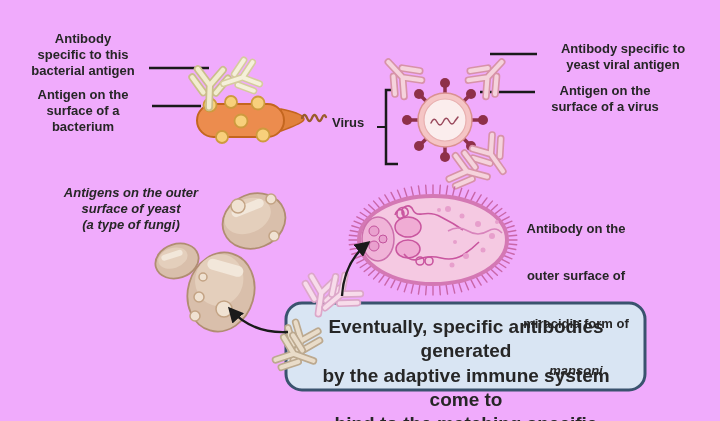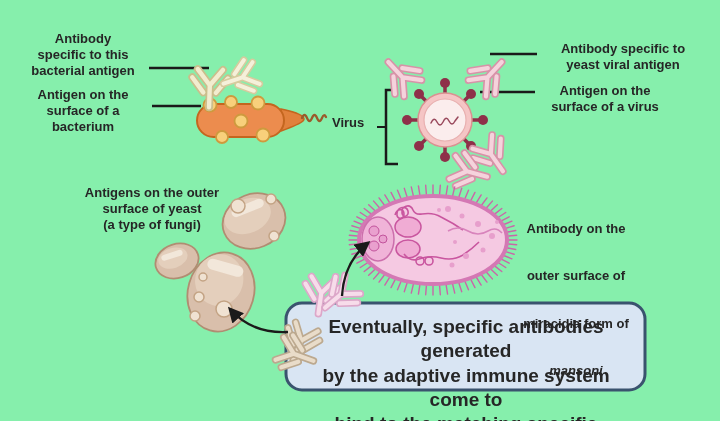--- a/index.html
+++ b/index.html
@@ -1,16 +1,16 @@
 <!DOCTYPE html>
 <html><head>
 <meta charset="utf-8">
 <style>
   html,body{margin:0;padding:0;background:#fff;}
-  .canvas{position:relative;width:720px;height:421px;background:#86efac;overflow:hidden;
+  .canvas{position:relative;width:720px;height:421px;background:#f0abfc;overflow:hidden;
           font-family:"Liberation Sans",sans-serif;}
   svg.art{position:absolute;left:0;top:0;z-index:1;}
   .lbl{position:absolute;z-index:5;font-weight:bold;color:#262626;font-size:13px;
        line-height:1.22;text-align:center;white-space:pre-wrap;}
   .lbl .it{font-style:italic;}
   #cilia line{stroke:#C966A8;stroke-width:1.4;stroke-linecap:round;}
   .leader{stroke:#1a1a1a;stroke-width:2.5;}
   .arrowline{stroke:#1a1a1a;stroke-width:2.4;fill:none;}
 </style>
 </head>
@@ -233,21 +233,21 @@
 bacterium</div>
 
   <div class="lbl" style="left:332px;top:115px;width:44px;text-align:left;">Virus</div>
 
   <div class="lbl" style="left:538px;top:41px;width:170px;">Antibody specific to
 yeast viral antigen</div>
 
   <div class="lbl" style="left:522px;top:83px;width:166px;">Antigen on the
 surface of a virus</div>
 
-  <div class="lbl" style="left:63px;top:185px;width:178px;">Antigens on the outer
+  <div class="lbl" style="left:42px;top:185px;width:178px;font-style:italic;">Antigens on the outer
 surface of yeast
 (a type of fungi)</div>
 
   <div class="lbl" style="left:490px;top:189px;width:172px;">
     <div>Antibody on the</div>
     <div>outer surface of</div>
     <div>miracidia form of</div>
     <div class="it">mansoni</div>
     
   </div>

